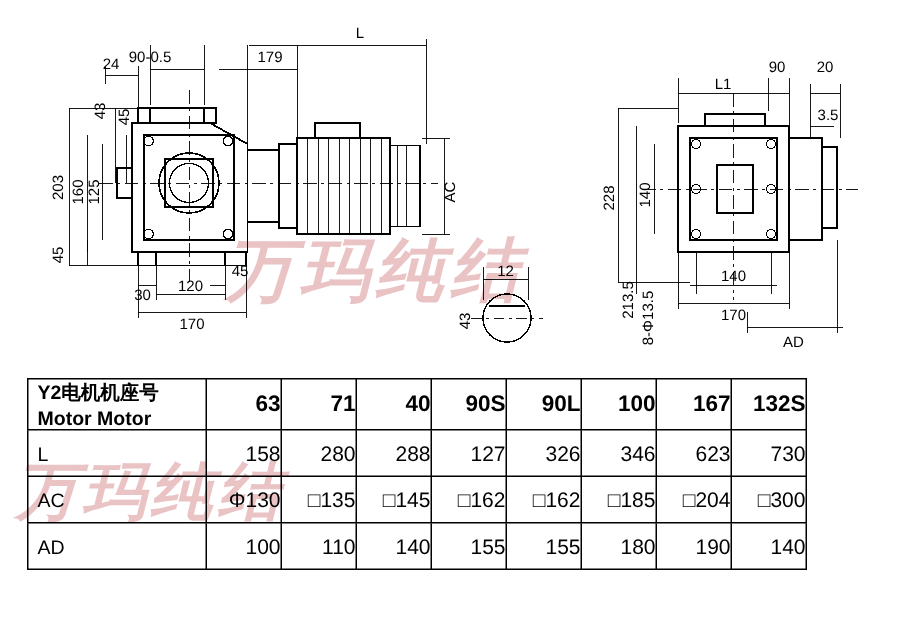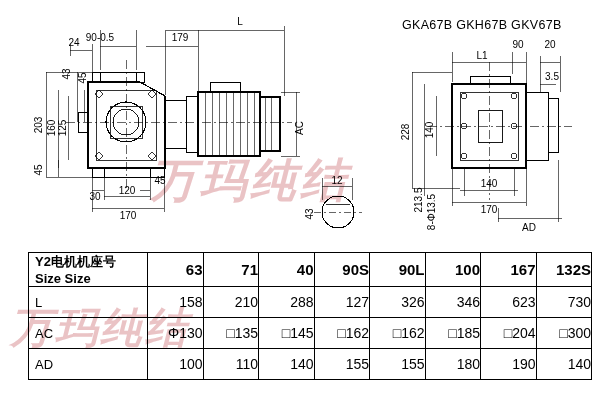--- a/index.html
+++ b/index.html
@@ -37,22 +37,22 @@
     font-weight:bold;
     white-space:nowrap;
     opacity:.85;
   }
   .wm1 { left:150px; top:150px; font-size:46px; letter-spacing:4px; }
   .wm2 { left:10px;  top:300px; font-size:42px; letter-spacing:3px; }
 
   
   .tbl {
     position:absolute;
-    left:28px; top:252px;
-    width:564px;
+    left:18px; top:252px;
+    width:520px;
     border-collapse:collapse;
     table-layout:fixed;
   }
   .tbl td {
     border:1px solid #000;
     text-align:right;
     font-size:14px;
     height:30px;
     padding:0;
   }
@@ -67,21 +67,20 @@
 </head>
 <body>
 
 <div class="stage">
 
   <div class="watermark">
     <div class="wm-text wm1">万玛纯结</div>
     <div class="wm-text wm2">万玛纯结</div>
   </div>
 
-  <div class="title-right">GKA67B GKH67B GKV67B</div>
 
   <svg class="draw" viewBox="0 0 600 411">
     <g stroke="#000" fill="none" stroke-width="1" shape-rendering="crispEdges">
 
       <polygon points="88,82 140,82 165,96 165,168 88,168" stroke-width="1.2"></polygon>
       <rect x="96" y="90" width="60" height="70" stroke-width="0.8"></rect>
 
       <circle cx="126" cy="122" r="20" stroke-width="1.1"></circle>
       <circle cx="126" cy="122" r="13" stroke-width="0.9"></circle>
       <rect x="110" y="106" width="32" height="32" stroke-width="0.8"></rect>
@@ -275,35 +274,35 @@
       <text x="489" y="213" text-anchor="middle">170</text>
       <text x="529" y="231" text-anchor="middle">AD</text>
     </g>
   </svg>
 
   <table class="tbl">
     <tbody>
         <tr class="row1">
       <td class="lbl" style="width:112px">
         <div class="cn">Y2电机机座号</div>
-        <div class="cn">Size Size</div>
+        <div class="cn">Motor Motor</div>
       </td>
       <td>63</td>
       <td>71</td>
       <td>40</td>
       <td>90S</td>
       <td>90L</td>
       <td>100</td>
       <td>167</td>
       <td>132S</td>
     </tr>
     <tr>
       <td class="lbl">L</td>
       <td>158</td>
-      <td>210</td>
+      <td>280</td>
       <td>288</td>
       <td>127</td>
       <td>326</td>
       <td>346</td>
       <td>623</td>
       <td>730</td>
     </tr>
     <tr>
       <td class="lbl">AC</td>
       <td>Φ130</td>

